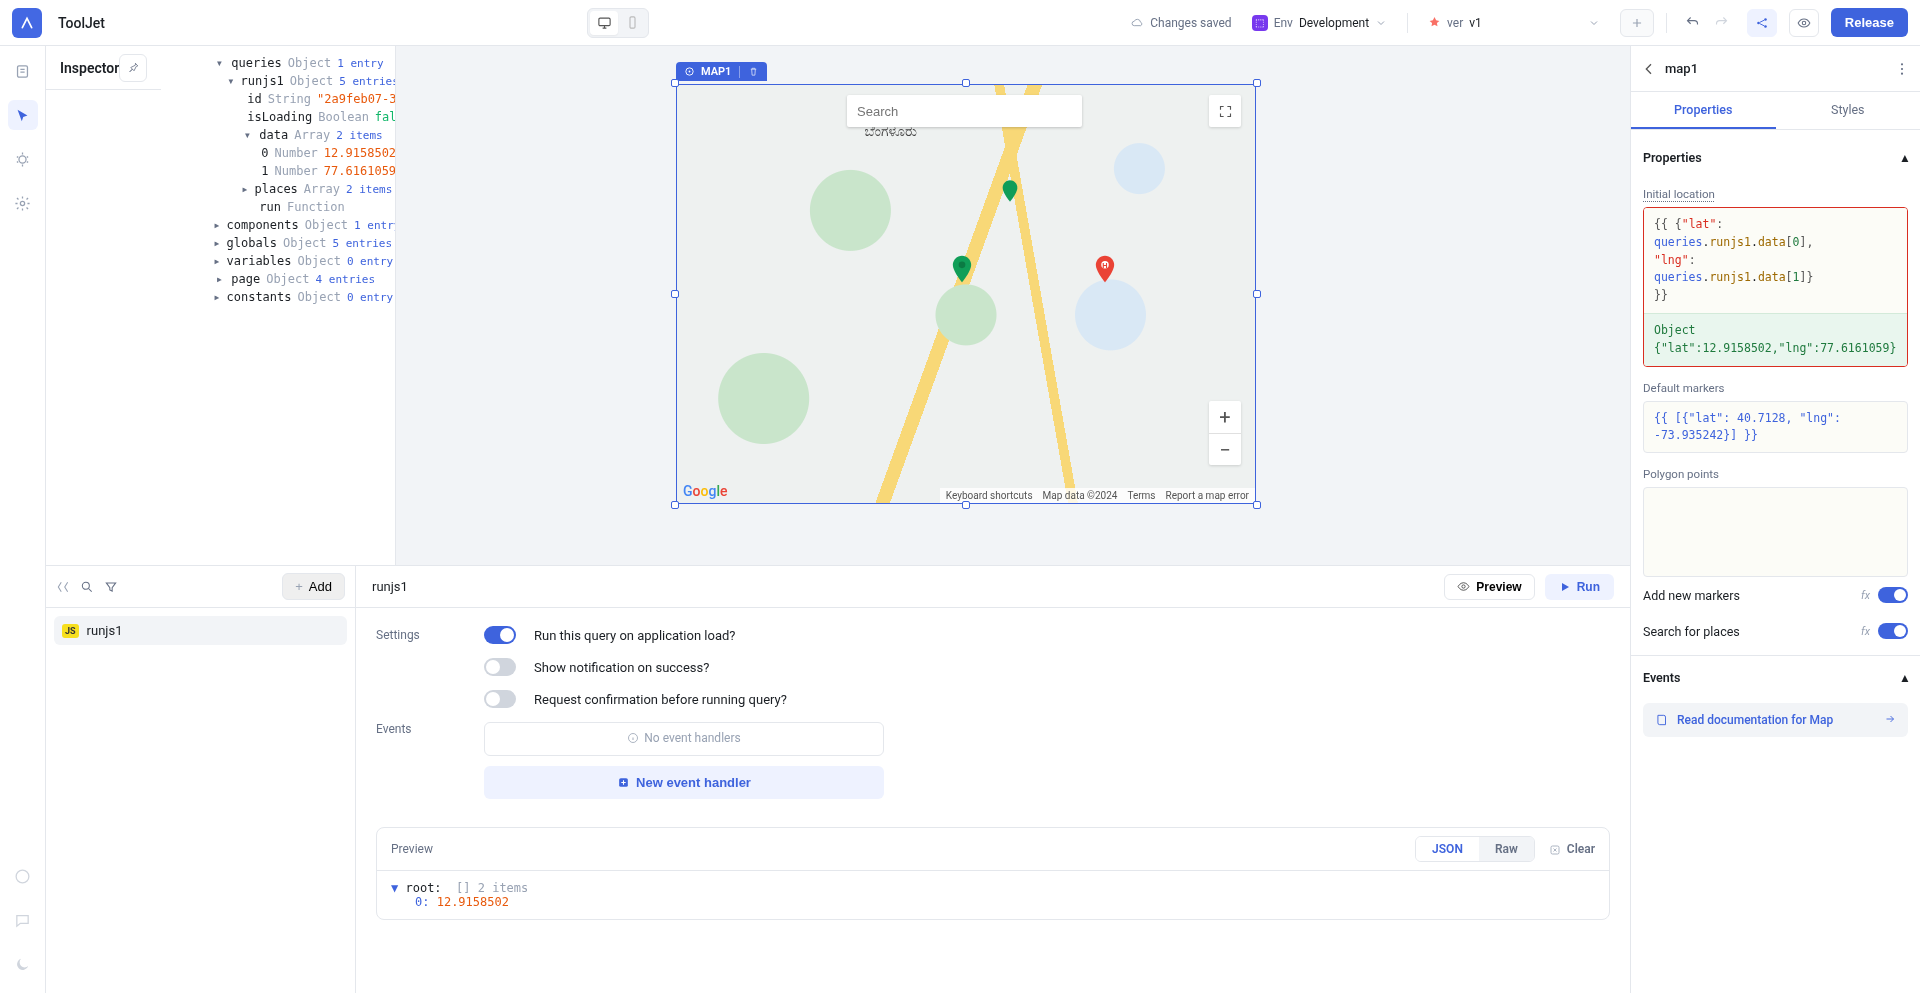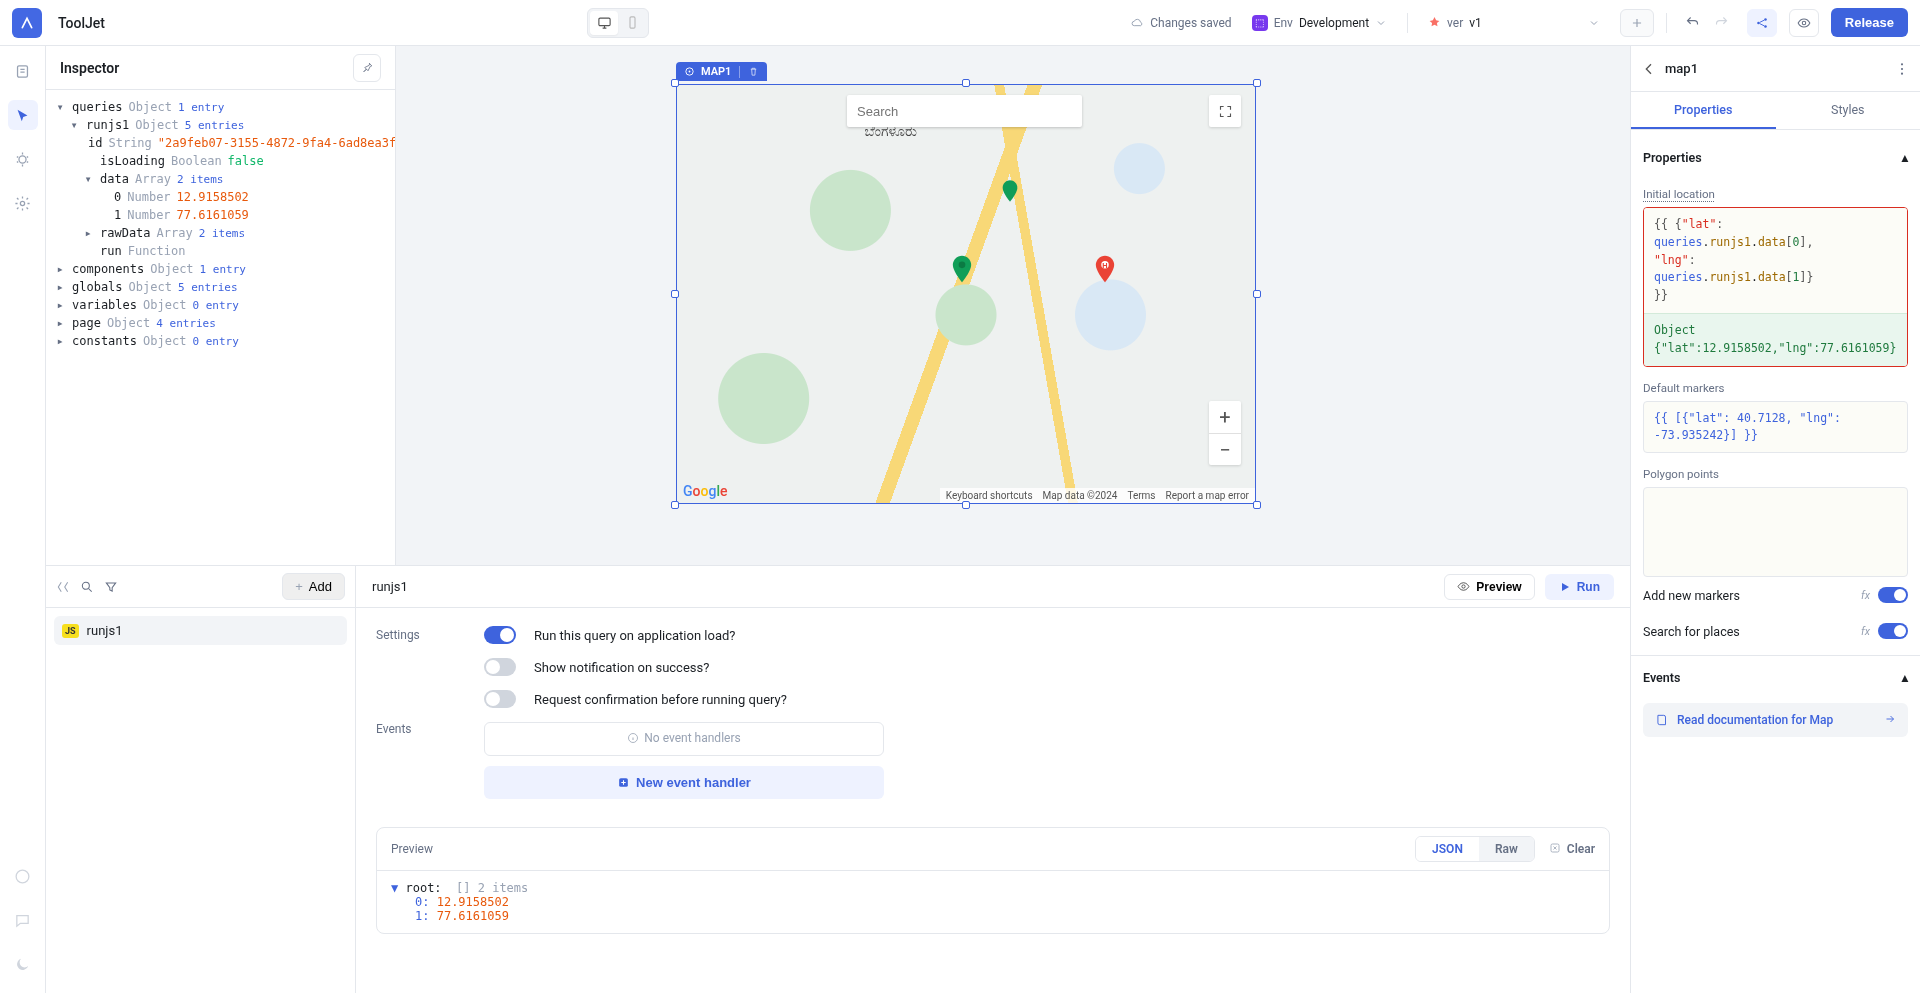--- a/index.html
+++ b/index.html
@@ -43,21 +43,21 @@
   .left-rail { width:46px; border-right:1px solid var(--border); display:flex; flex-direction:column; align-items:center; padding-top:10px; gap:14px;}
   .rail-icon { width:30px; height:30px; border-radius:6px; display:flex; align-items:center; justify-content:center; color:var(--text-muted);}
   .rail-icon.active { background:var(--blue-light); color:var(--blue);}
   .rail-bottom { margin-top:auto; display:flex; flex-direction:column; gap:14px; padding-bottom:14px; color:var(--text-muted2);}
   
   .main-col { flex:1 1 auto; display:flex; flex-direction:column; min-width:0;}
   
   
   .upper { display:flex; height:520px; border-bottom:1px solid var(--border);}
   
-  .inspector { width:350px; border-right:1px solid var(--border); background:#fff; display:flex; flex-direction:column;}
+  .inspector { width:350px; border-right:1px solid var(--border); background:#fff; display:flex; flex-direction:row;gap:44px;}
   .insp-header { height:44px; display:flex; align-items:center; justify-content:space-between; padding:0 14px; border-bottom:1px solid var(--border);}
   .insp-title { font-weight:600; font-size:14px;}
   .pin-btn { width:28px; height:28px; border:1px solid var(--border); border-radius:6px; display:flex; align-items:center; justify-content:center; color:var(--text-muted);}
   .tree { padding:8px 8px; font-size:12px; overflow:auto; font-family: ui-monospace, Menlo, monospace;}
   .tree-row { display:flex; align-items:center; gap:6px; padding:2px 0; white-space:nowrap;}
   .chev { width:12px; color:var(--text-muted); display:inline-flex; justify-content:center;}
   .key { color:#1b1f24;}
   .type { color:var(--text-muted2);}
   .count { color:var(--blue); font-size:11px;}
   .val-str { color: var(--orange);}
@@ -124,21 +124,21 @@
   .no-events { border:1px solid var(--border); border-radius:6px; padding:8px; text-align:center; color:var(--text-muted2); font-size:12px; margin-bottom:10px;}
   .new-event-btn { background:var(--blue-light); color:var(--blue); border:none; border-radius:6px; padding:9px; width:100%; font-weight:600; font-size:13px; display:flex; align-items:center; justify-content:center; gap:6px;}
   
   .preview-box { margin-top:28px; border:1px solid var(--border); border-radius:8px;}
   .preview-head { display:flex; align-items:center; padding:8px 14px; border-bottom:1px solid var(--border);}
   .preview-title{font-size:12px; color:var(--text-muted);}
   .seg { margin-left:auto; display:flex; border:1px solid var(--border); border-radius:6px; overflow:hidden;}
   .seg-btn { padding:5px 16px; font-size:12px; font-weight:600; color:var(--text-muted);}
   .seg-btn.active { background:#fff; color:var(--blue);}
   .seg-btn:not(.active){background:#f2f4f7;}
-  .clear-btn { margin-left:14px; font-size:12px; font-weight:600; color:var(--text-muted); display:flex; align-items:flex-start; gap:6px;}
+  .clear-btn { margin-left:14px; font-size:12px; font-weight:600; color:var(--text-muted); display:flex; align-items:flex-end; gap:6px;}
   .preview-body { padding:10px 14px; font-family: ui-monospace, Menlo, monospace; font-size:12px;}
   .preview-body .k{color:#1b1f24;} .preview-body .i{color:var(--blue);} .preview-body .n{color:var(--orange);} .preview-body .m{color:var(--text-muted2);}
   
   
   .props { width:290px; border-left:1px solid var(--border); display:flex; flex-direction:column; flex:0 0 auto;}
   .props-top { height:46px; border-bottom:1px solid var(--border); display:flex; align-items:center; padding:0 10px; gap:8px;}
   .undo-redo{display:flex; gap:14px; color:var(--text-muted2);}
   .back-arrow{color:var(--text-muted);}
   .props-title{font-weight:500;}
   .dots{margin-left:auto; color:var(--text-muted);}
@@ -346,21 +346,21 @@
               <span class="val-num">12.9158502</span>
             </div>
           <div class="tree-row ind3">
               <span class="chev"></span>
               <span class="key">1</span> 
               <span class="type">Number</span> 
               <span class="val-num">77.6161059</span>
             </div>
           <div class="tree-row ind2">
               <span class="chev">▸</span>
-              <span class="key">rawData</span> 
+              <span class="key">places</span> 
               <span class="type">Array</span> 
               <span class="count">2 items</span>
             </div>
           <div class="tree-row ind2">
               <span class="chev"></span>
               <span class="key">run</span> 
               <span class="type">Function</span>
             </div>
           <div class="tree-row">
               <span class="chev">▸</span>
@@ -563,21 +563,20 @@
                 <svg width="12" height="12" viewBox="0 0 24 24">
                     <rect x="4" y="4" width="16" height="16" rx="3" stroke="#98a2b3" stroke-width="1.6" fill="none"></rect>
                     <path d="M9 9l6 6M15 9l-6 6" stroke="#98a2b3" stroke-width="1.6"></path>
                   </svg>
                 <span>Clear</span>
               </div>
             </div>
             <div class="preview-body">
               <div><span style="color:#3e63dd">▼</span> <span class="k">root:</span>&nbsp;&nbsp;<span class="m">[] 2 items</span></div>
               <div style="padding-left:24px;"><span class="i">0:</span> <span class="n">12.9158502</span></div>
-              <div style="padding-left:24px;"><span class="i">1:</span> <span class="n">77.6161059</span></div>
             </div>
           </div>
         </div>
       </div>
     </div>
   </div>
 
   <div class="props">
     <div class="props-top">
       <span class="back-arrow">

